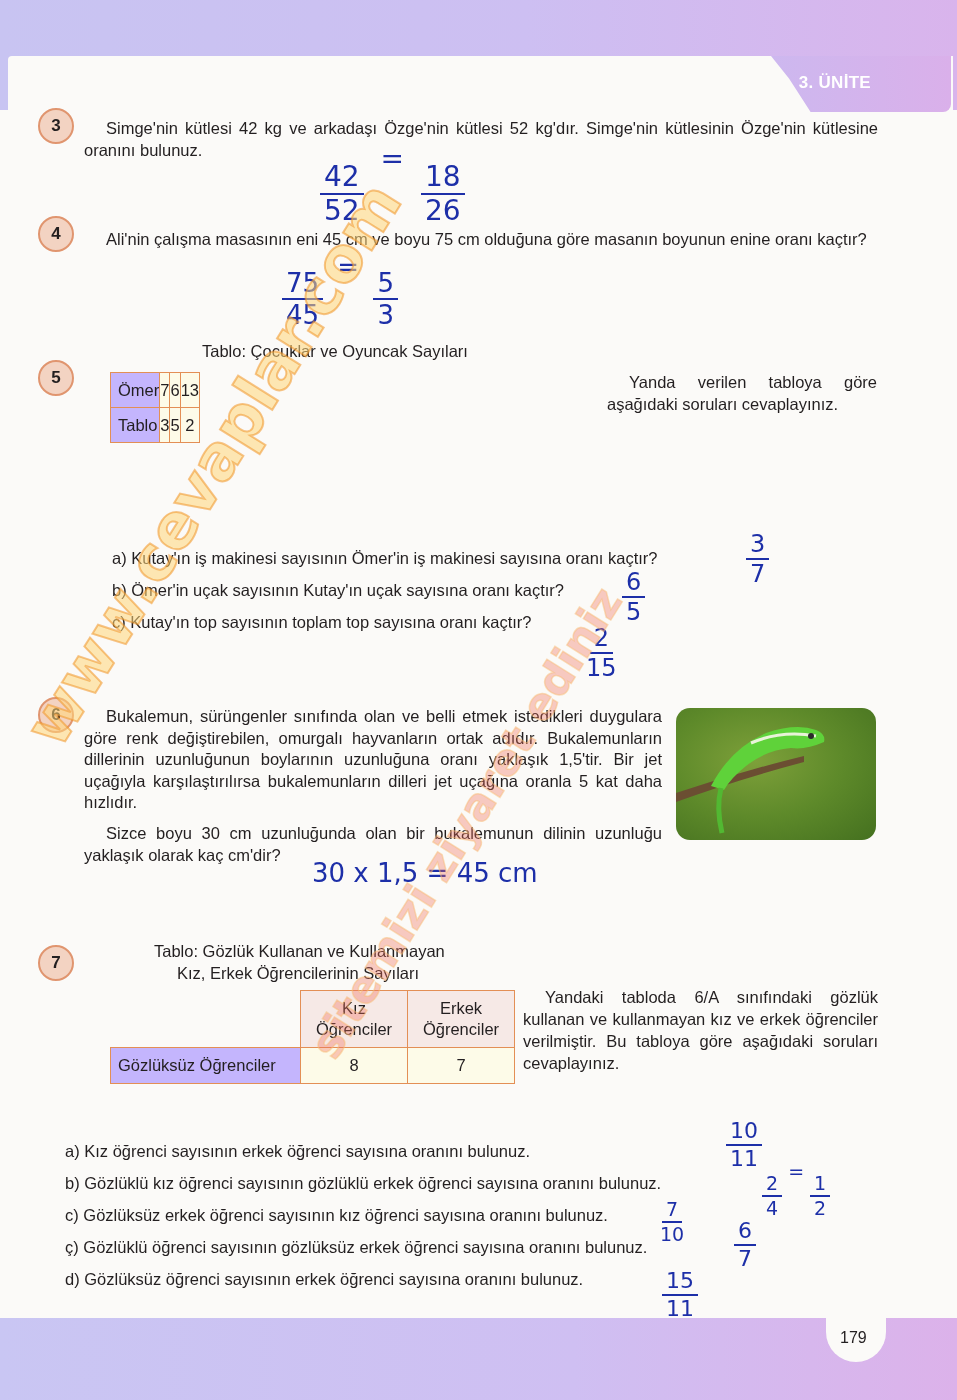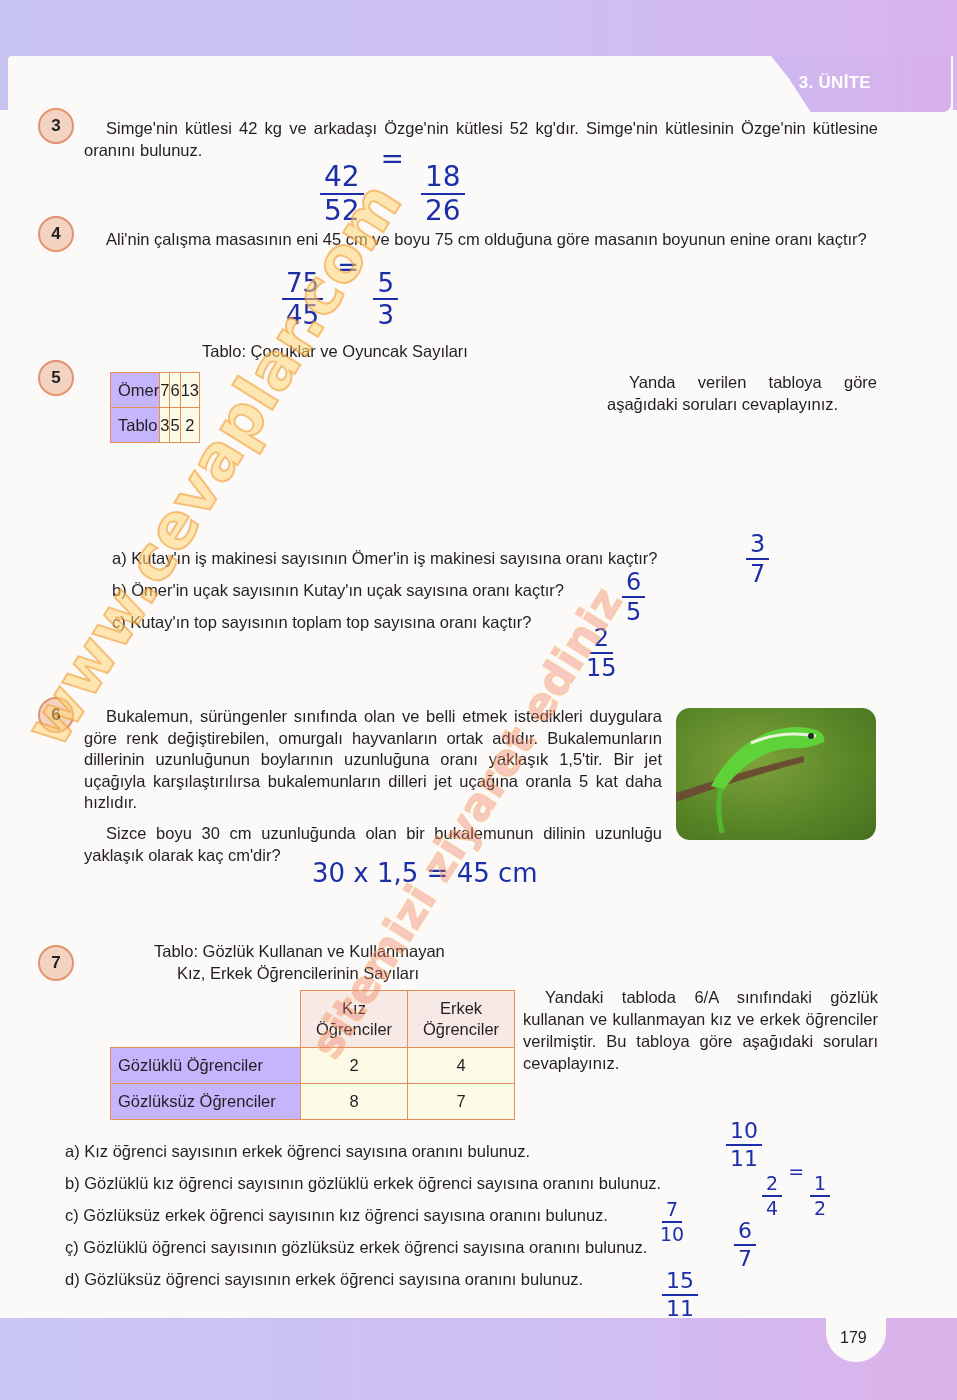--- a/index.html
+++ b/index.html
@@ -185,25 +185,20 @@
 <div class="text" style="left:154px; top:940px;">Tablo: Gözlük Kullanan ve Kullanmayan</div>
 <div class="text" style="left:177px; top:962px;">Kız, Erkek Öğrencilerinin Sayıları</div>
 <table style="left:110px; top:990px;">
   <tbody>
       <tr style="height:57px;">
     <td style="border:none; border-bottom:1.5px solid #e38f55; border-right:1.5px solid #e38f55; width:190px; background:transparent;"></td>
     <td class="hdr" style="width:107px; line-height:21px;"><span style="display:inline-block; width:90px;">Kız Öğrenciler</span></td>
     <td class="hdr" style="width:107px; line-height:21px;"><span style="display:inline-block; width:92px;">Erkek Öğrenciler</span></td>
   </tr>
   <tr style="height:36px;">
-    <td class="rowlab">Gözlüklü Öğrenciler</td>
-    <td class="cell">2</td>
-    <td class="cell">4</td>
-  </tr>
-  <tr style="height:36px;">
     <td class="rowlab">Gözlüksüz Öğrenciler</td>
     <td class="cell">8</td>
     <td class="cell">7</td>
   </tr>
 </tbody>
   </table>
 <div class="text indent justify" style="left:523px; top:986px; width:355px;">Yandaki tabloda 6/A sınıfındaki gözlük kullanan ve kullanmayan kız ve erkek öğrenciler verilmiştir. Bu tabloya göre aşağıdaki soruları cevaplayınız.</div>
 
 <div class="text" style="left:65px; top:1140px;">a) Kız öğrenci sayısının erkek öğrenci sayısına oranını bulunuz.</div>
 <div class="text" style="left:65px; top:1172px;">b) Gözlüklü kız öğrenci sayısının gözlüklü erkek öğrenci sayısına oranını bulunuz.</div>

